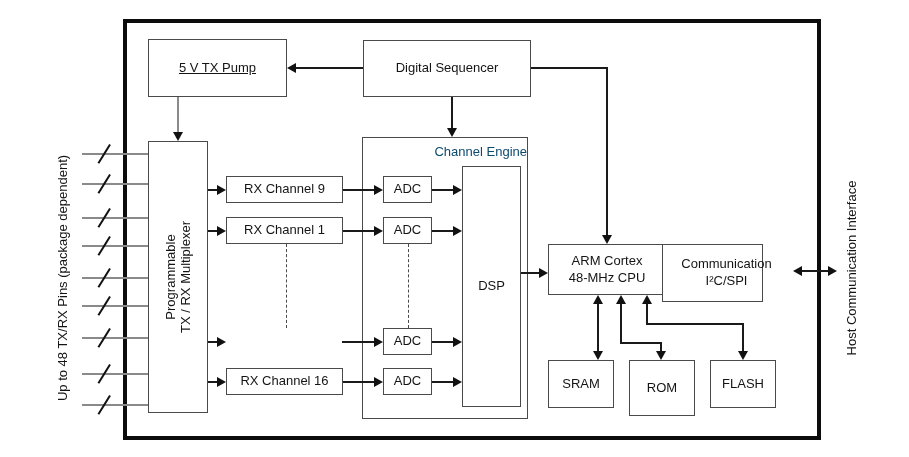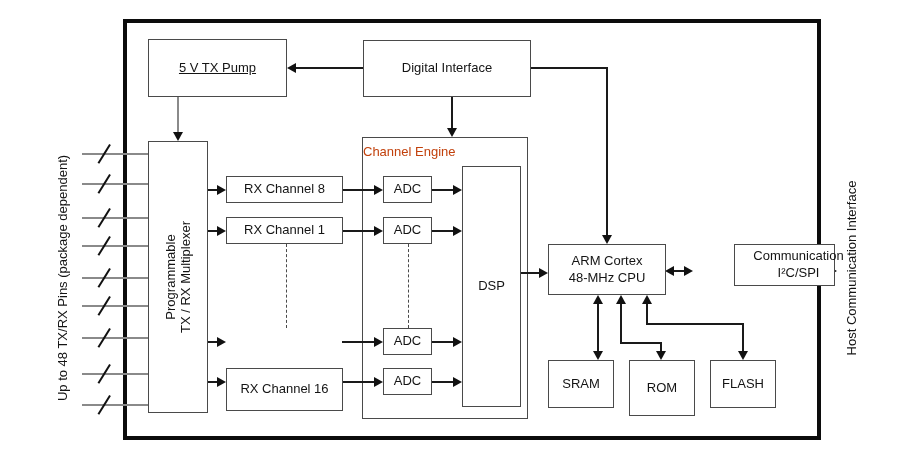--- a/index.html
+++ b/index.html
@@ -3,21 +3,21 @@
 <meta charset="utf-8">
 <style>
   * { margin:0; padding:0; box-sizing:border-box; }
   html,body { background:#ffffff; }
   body { font-family:"Liberation Sans", sans-serif; }
   .stage { position:relative; width:909px; height:457px; background:#fff; overflow:hidden; }
   .frame { position:absolute; border:4px solid #0c0c0c; background:transparent; }
   .box { position:absolute; background:#fff; border:1px solid #4a4a4a; display:flex; flex-direction:column;
          align-items:center; justify-content:center; font-size:13px; color:#141414; text-align:center; line-height:1.3; }
   .container-box { position:absolute; background:#fff; border:1px solid #4a4a4a; }
-  .container-label { position:absolute; top:6px; left:0; right:0; text-align:left; font-size:13px; color:#c2410c; }
+  .container-label { position:absolute; top:6px; left:0; right:0; text-align:right; font-size:13px; color:#0c4a6e; }
   .hl { position:absolute; height:1.5px; background:#1a1a1a; }
   .vl { position:absolute; width:1.5px; background:#1a1a1a; }
   .gray { background:#8a8a8a; }
   .dash { position:absolute; width:0; border-left:1px dashed #4a4a4a; }
   .ah  { position:absolute; width:0; height:0; border:5px solid transparent; }
   .ahr { border-left:9px solid #111; border-right:0; }
   .ahl { border-right:9px solid #111; border-left:0; }
   .ahd { border-top:9px solid #111; border-bottom:0; }
   .ahu { border-bottom:9px solid #111; border-top:0; }
   .slash { position:absolute; width:22px; height:1.5px; background:#111; transform:rotate(-58deg); }
@@ -122,36 +122,36 @@
   <div class="vl" style="left:646px; top:304px; height:19px;"></div>
   <div class="hl" style="left:646px; top:323px; width:97px;"></div>
   <div class="vl" style="left:742px; top:323px; height:28px;"></div>
   <div class="ah ahd" style="left:738px; top:351px;"></div>
 
   <div class="box" style="left:148px; top:39px; width:139px; height:58px;text-decoration:underline;">
     <span>5 V TX Pump</span>
   </div>
 
   <div class="box" style="left:363px; top:40px; width:168px; height:57px;">
-    <span>Digital Interface</span>
+    <span>Digital Sequencer</span>
   </div>
 
   <div class="box" style="left:148px; top:141px; width:60px; height:272px;"></div>
   <div class="rot" style="left:178px; top:277px;">
     <span style="display:block;">Programmable</span>
     <span style="display:block;">TX / RX Multiplexer</span>
   </div>
 
   <div class="box" style="left:226px; top:176px; width:117px; height:27px;">
-    <span>RX Channel 8</span>
+    <span>RX Channel 9</span>
   </div>
   <div class="box" style="left:226px; top:217px; width:117px; height:27px;">
     <span>RX Channel 1</span>
   </div>
-  <div class="box" style="left:226px; top:368px; width:117px; height:43px;">
+  <div class="box" style="left:226px; top:368px; width:117px; height:27px;">
     <span>RX Channel 16</span>
   </div>
 
   <div class="box" style="left:383px; top:176px; width:49px; height:27px;">
     <span>ADC</span>
   </div>
   <div class="box" style="left:383px; top:217px; width:49px; height:27px;">
     <span>ADC</span>
   </div>
   <div class="box" style="left:383px; top:328px; width:49px; height:27px;">
@@ -163,21 +163,21 @@
 
   <div class="box" style="left:462px; top:166px; width:59px; height:241px;">
     <span>DSP</span>
   </div>
 
   <div class="box" style="left:548px; top:244px; width:118px; height:51px;">
     <span>ARM Cortex</span>
     <span>48-MHz CPU</span>
   </div>
 
-  <div class="box" style="left:734px; top:244px; width:101px; height:42px;padding-left:28px;">
+  <div class="box" style="left:662px; top:244px; width:101px; height:58px;padding-left:28px;">
     <span>Communication</span>
     <span>I²C/SPI</span>
   </div>
 
   <div class="box" style="left:548px; top:360px; width:66px; height:48px;">
     <span>SRAM</span>
   </div>
   <div class="box" style="left:629px; top:360px; width:66px; height:56px;">
     <span>ROM</span>
   </div>

